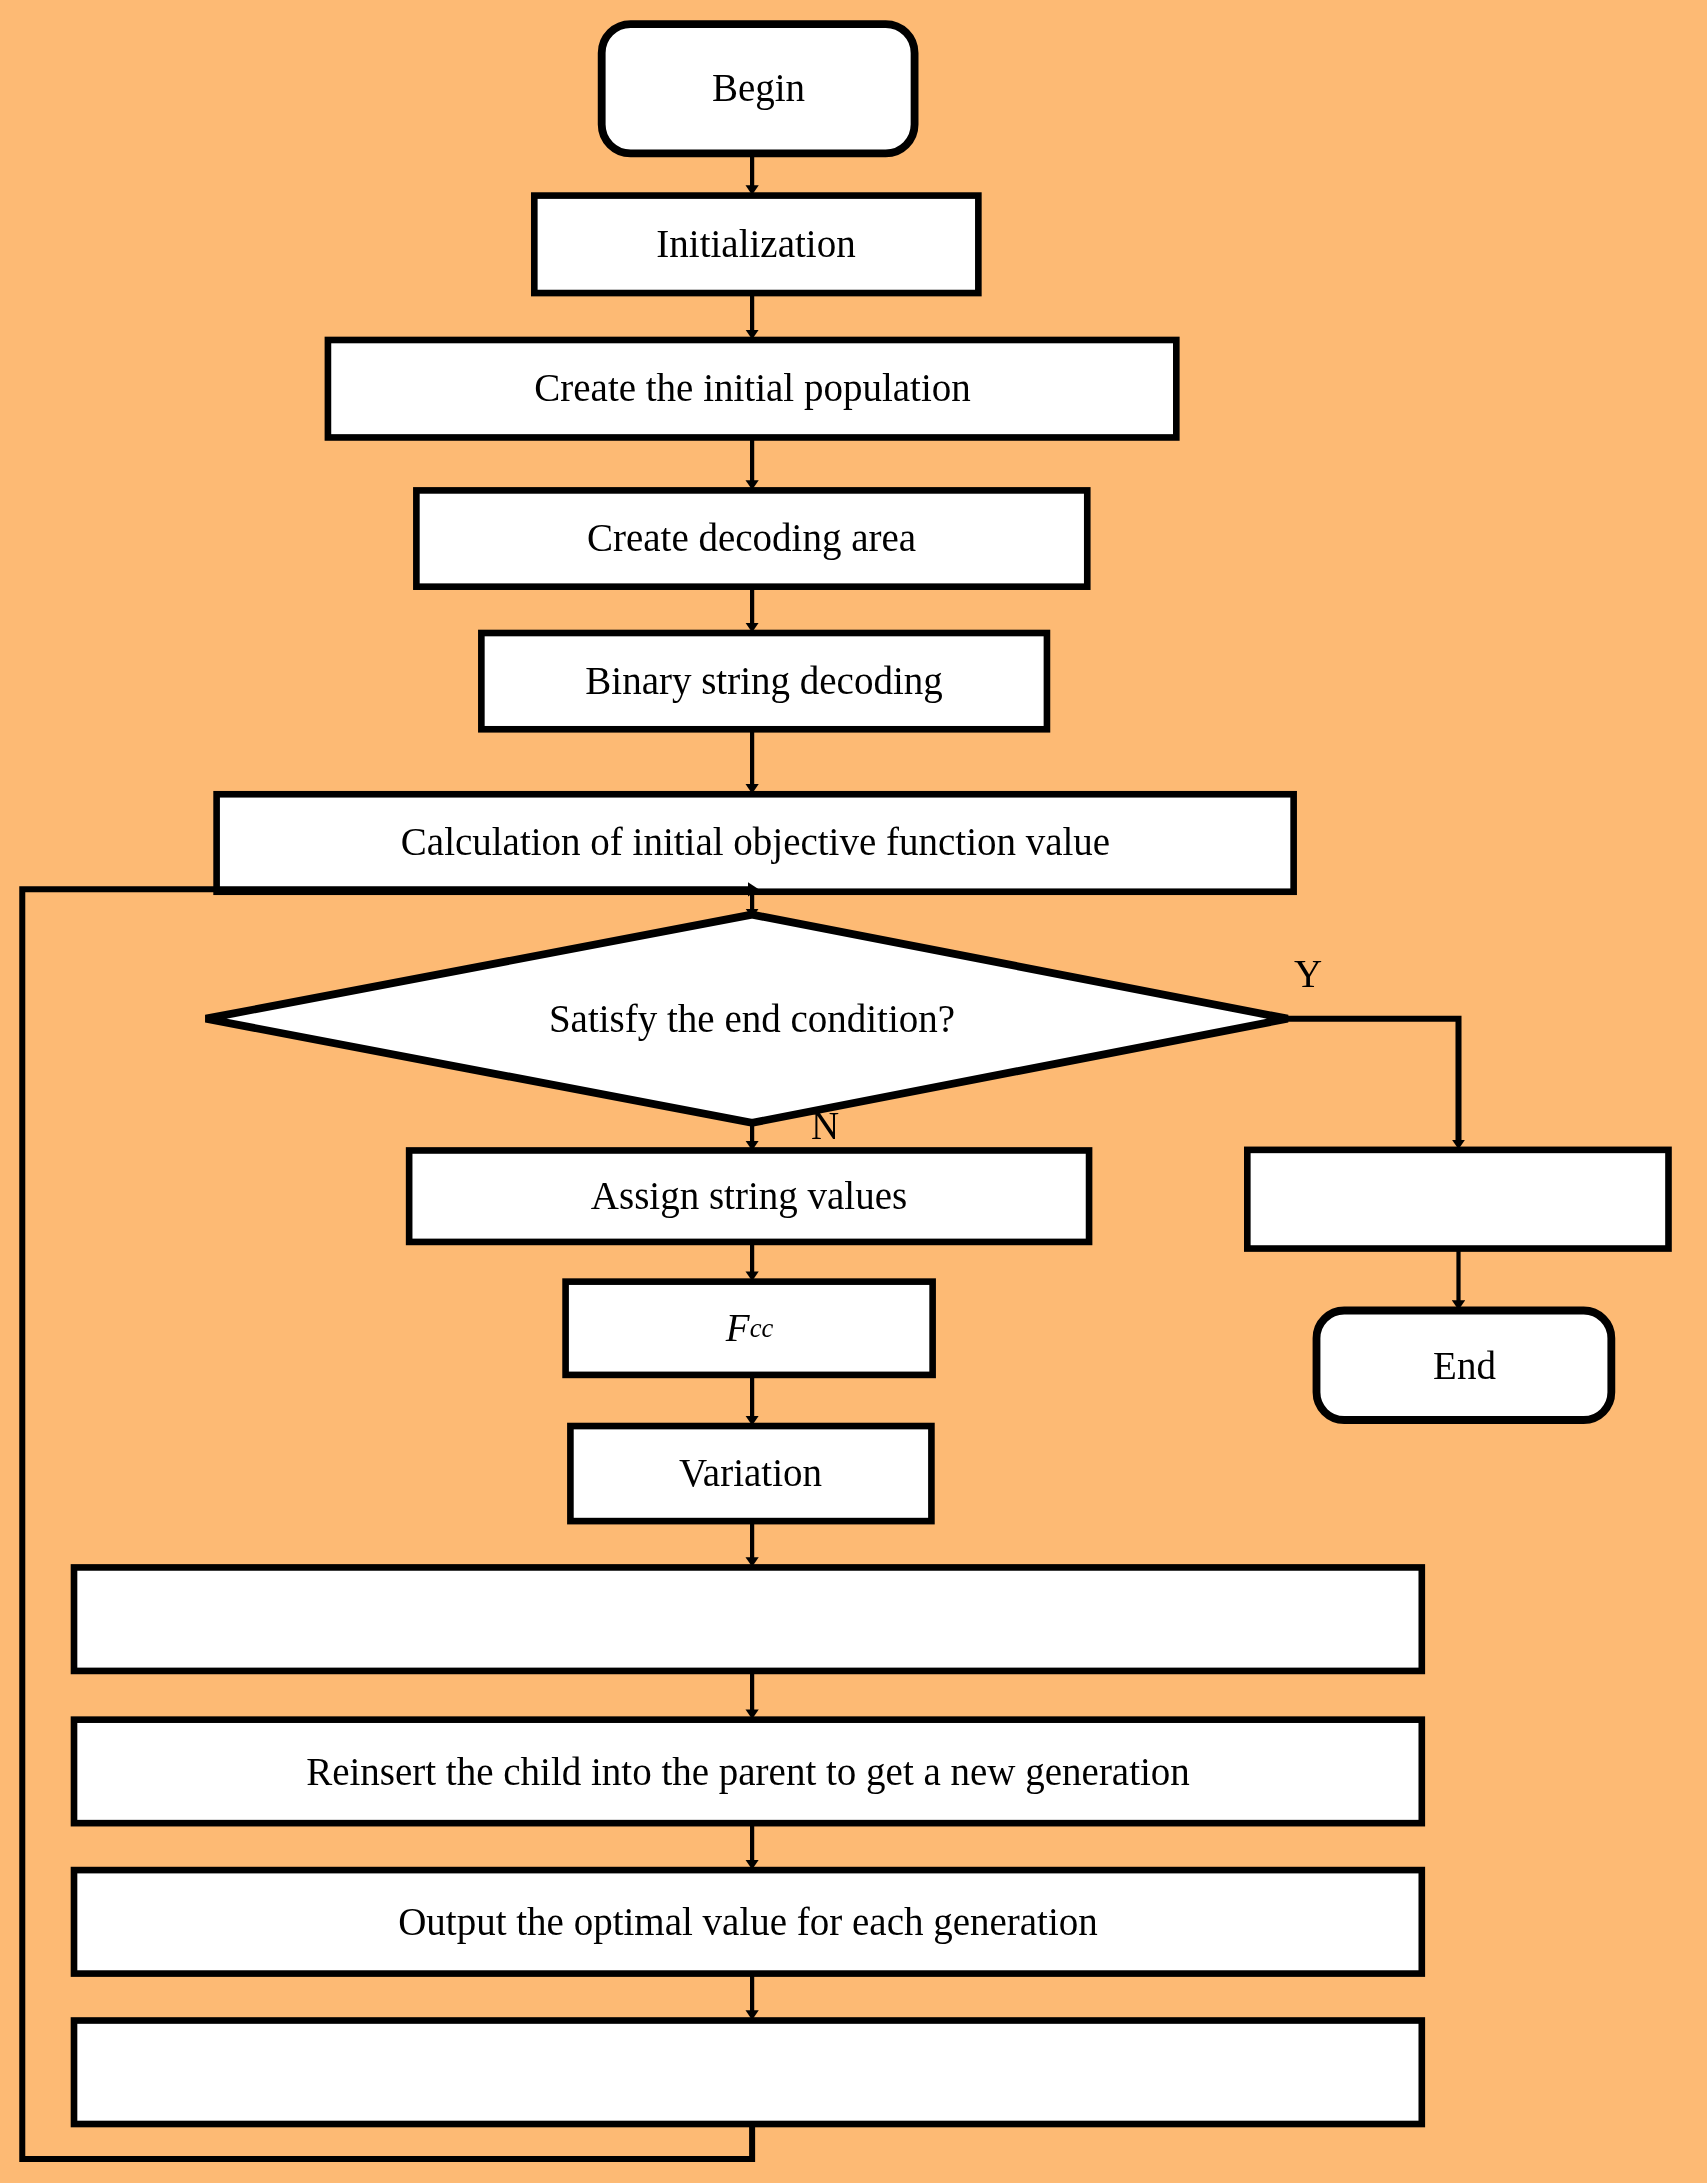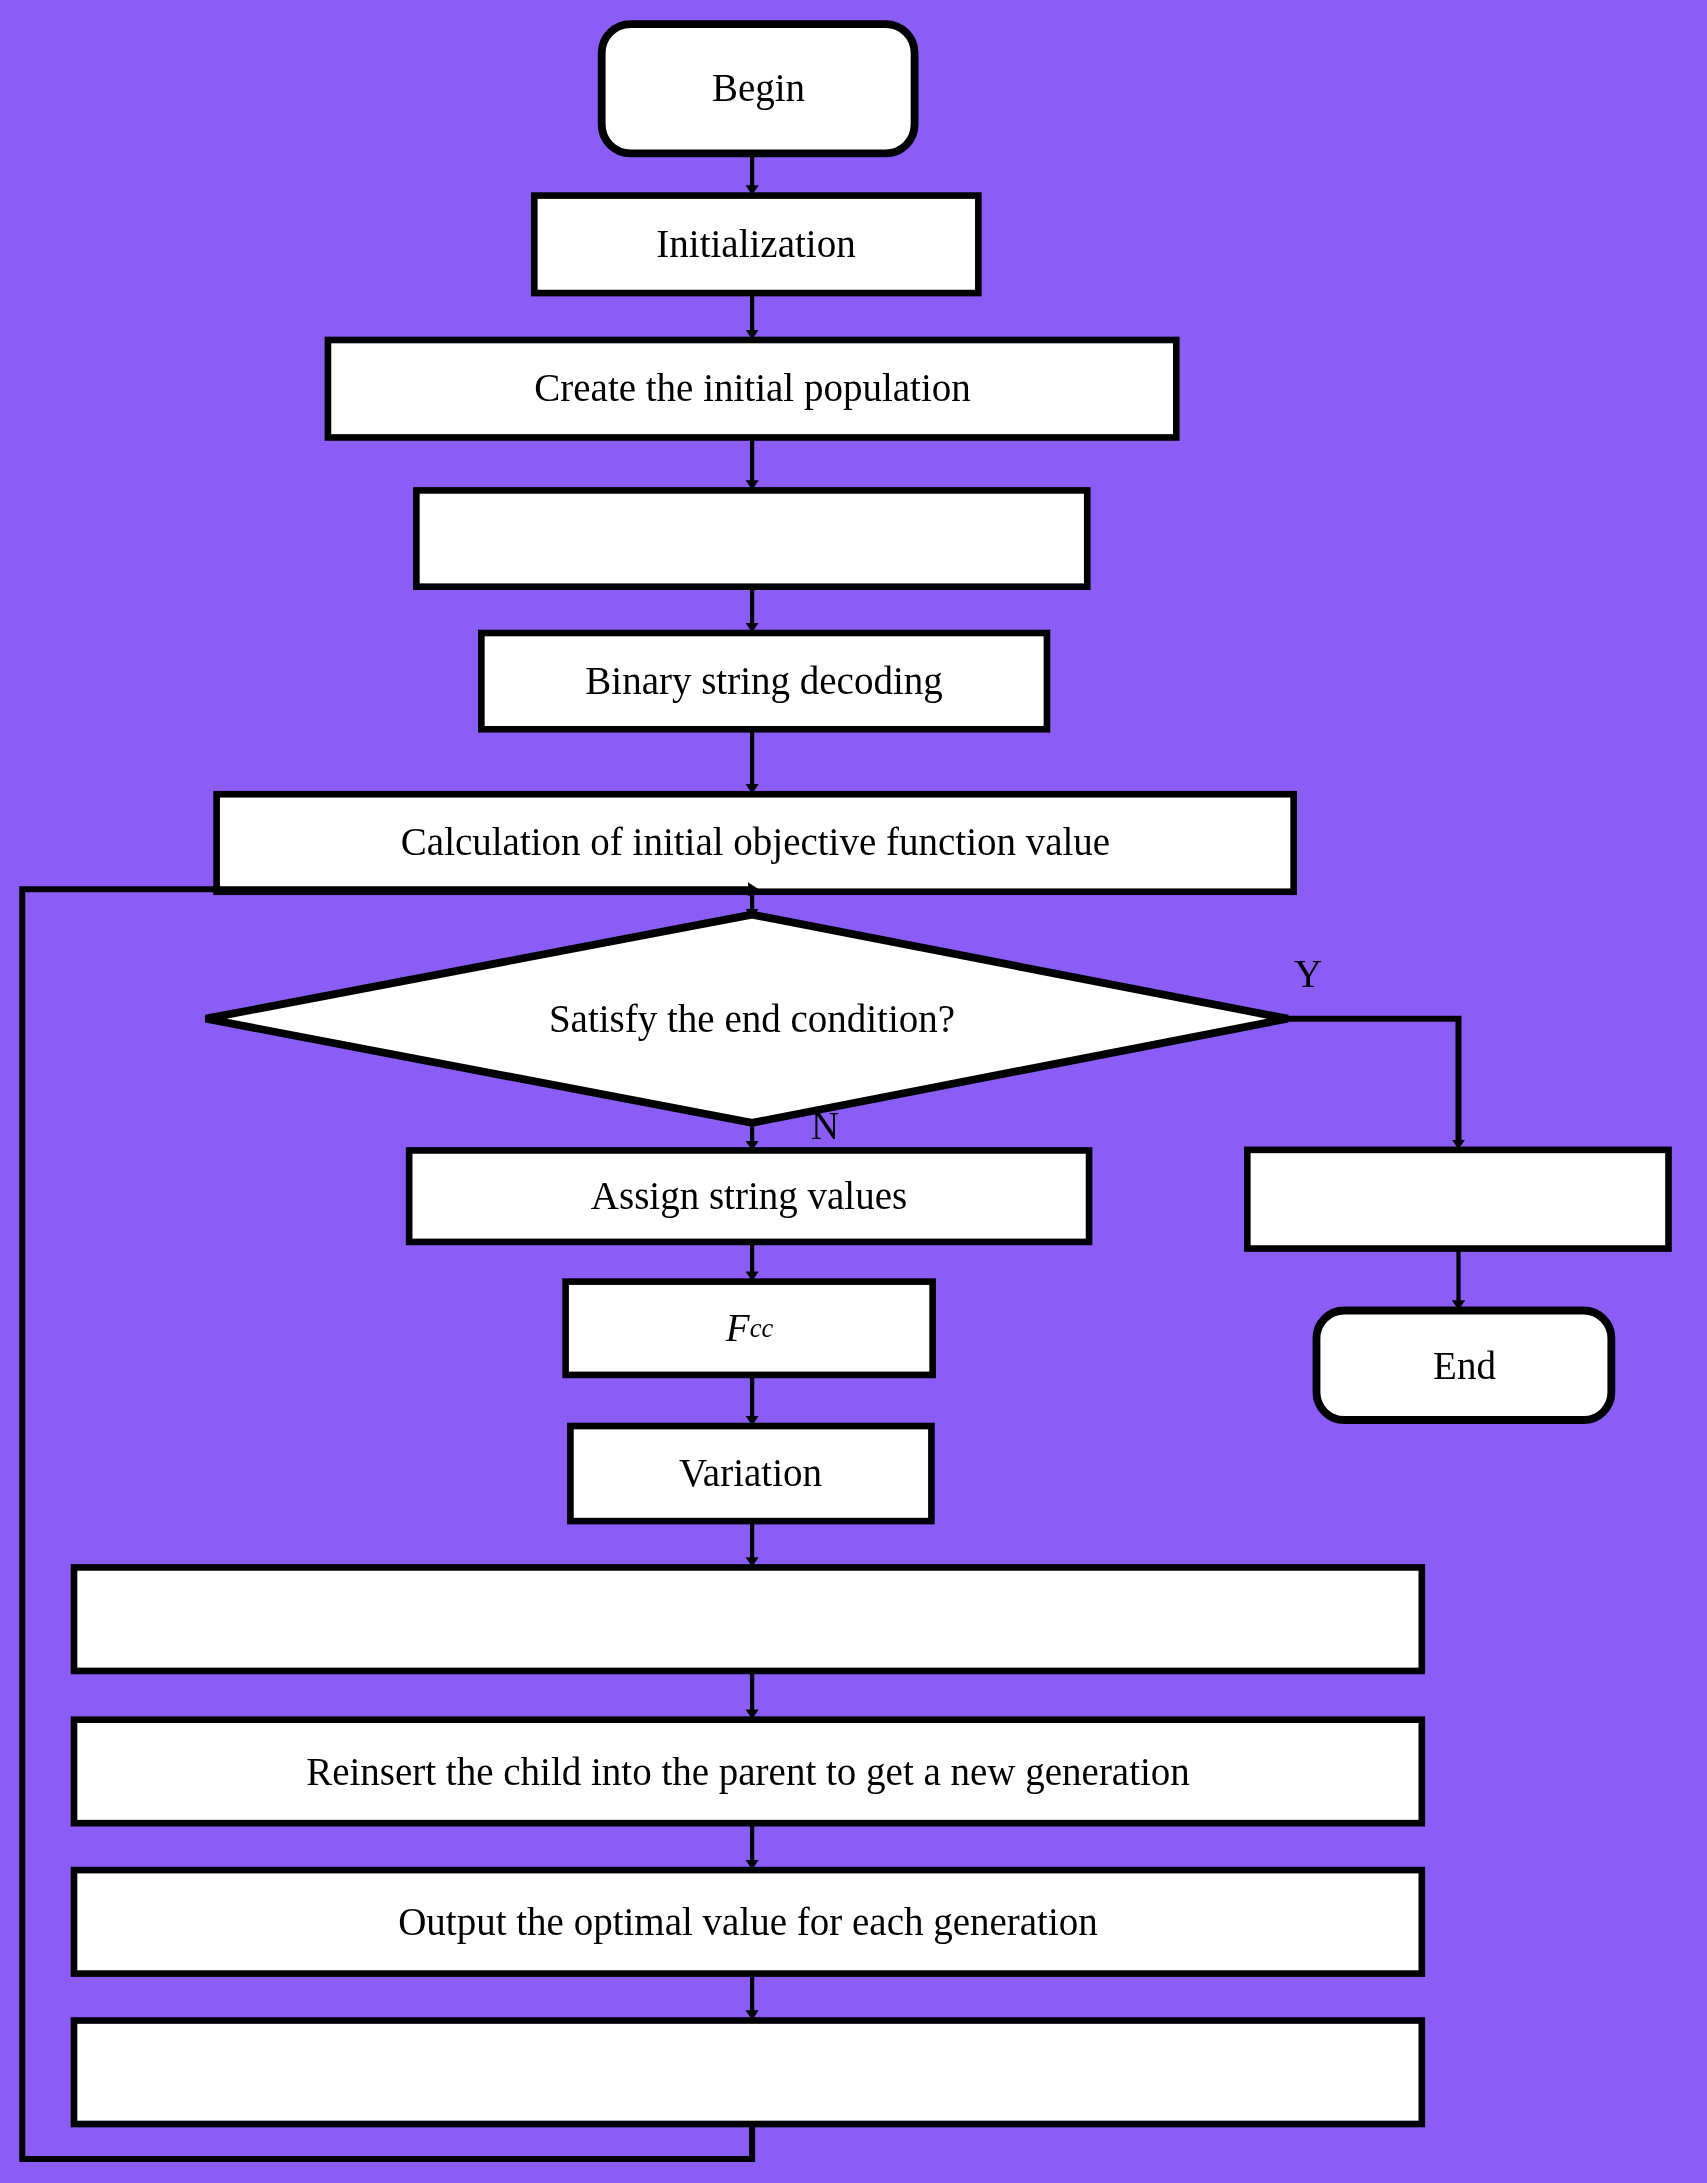--- a/index.html
+++ b/index.html
@@ -7,21 +7,21 @@
     padding: 0;
     background: #ffffff;
   }
   body {
     font-family: "Liberation Serif", "DejaVu Serif", serif;
   }
   #flow-root {
     position: relative;
     width: 1707px;
     height: 2183px;
-    background: #8b5cf6;
+    background: #fdba74;
     overflow: hidden;
   }
   svg#flow-svg {
     position: absolute;
     left: 0;
     top: 0;
     width: 1707px;
     height: 2183px;
   }
   .node-label {
@@ -124,20 +124,21 @@
       <line x1="2424" y1="2075" x2="2424" y2="2163" stroke-width="7" marker-end="url(#arrowhead)"></line>
     </g>
   </svg>
 
   <div class="node-label" style="left:602px; top:24px; width:313px; height:129px; font-size:39px;">Begin</div>
 
   <div class="node-label" style="left:534px; top:196px; width:444px; height:97px; font-size:39px;">Initialization</div>
 
   <div class="node-label" style="left:328px; top:340px; width:849px; height:97px; font-size:39px;">Create the initial population</div>
 
+  <div class="node-label" style="left:416px; top:490px; width:671px; height:96px; font-size:39px;">Create decoding area</div>
 
   <div class="node-label" style="left:481px; top:633px; width:566px; height:96px; font-size:39px;">Binary string decoding</div>
 
   <div class="node-label" style="left:217px; top:794px; width:1077px; height:97px; font-size:39px;">Calculation of initial objective function value</div>
 
   <div class="node-label" style="left:421px; top:974px; width:662px; height:90px; font-size:39px;">Satisfy the end condition?</div>
 
   <div class="node-label" style="left:409px; top:1151px; width:680px; height:91px; font-size:39px;">Assign string values</div>
 
   <div class="node-label fcc-label" style="left:566px; top:1282px; width:367px; height:93px; font-size:39px;">

